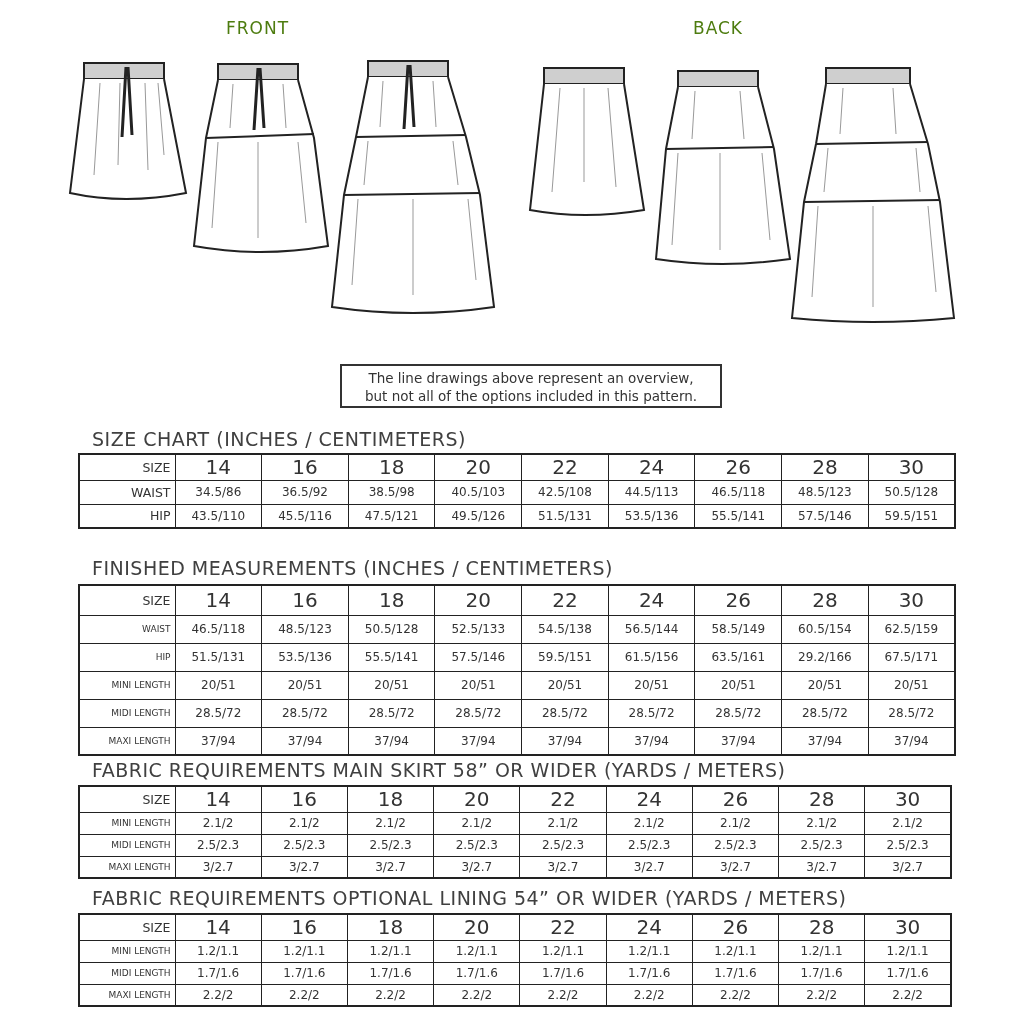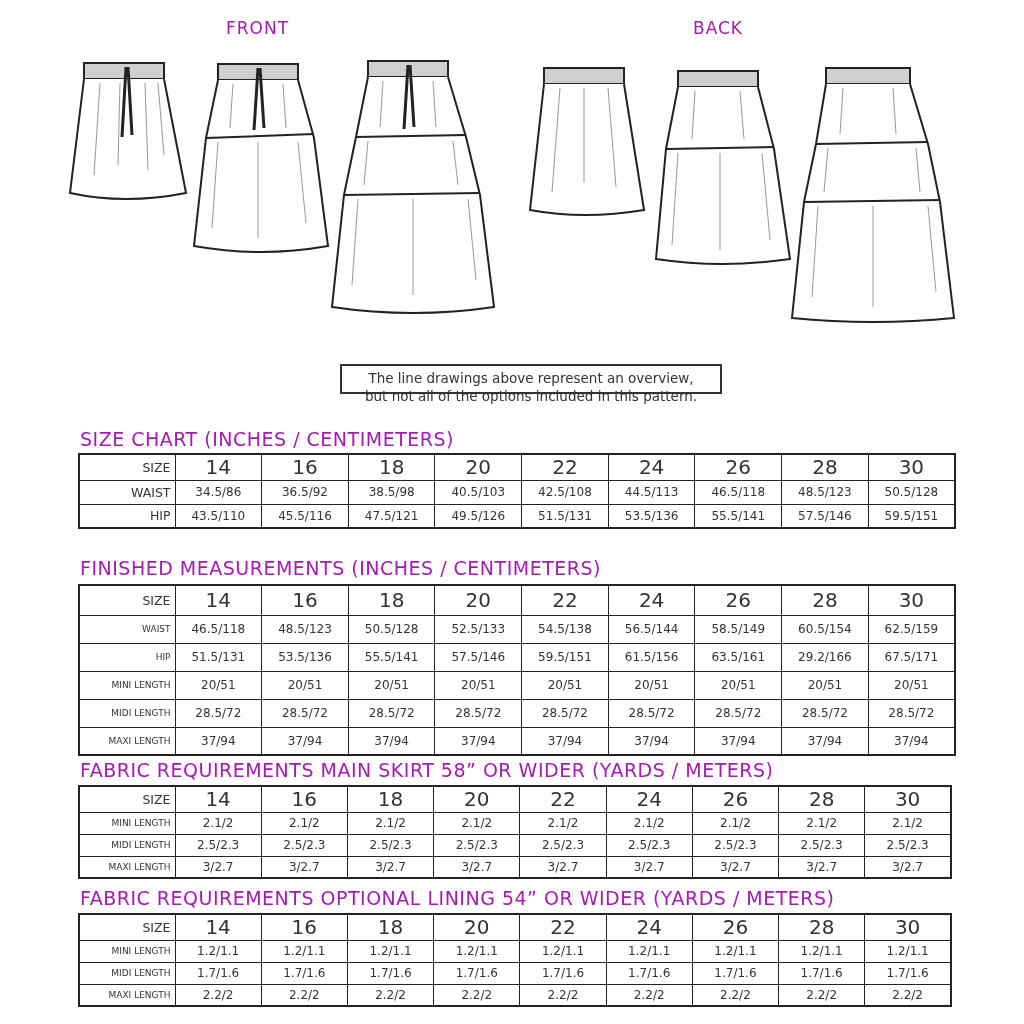--- a/index.html
+++ b/index.html
@@ -1,20 +1,20 @@
 <!DOCTYPE html>
 <html><head>
 <meta charset="utf-8">
 <style>
   html, body { margin:0; padding:0; background:#ffffff; }
   body { width:1024px; height:1024px; position:relative; overflow:hidden; font-family:"DejaVu Sans", sans-serif; color:#2a2a2a; }
-  .view-label { position:absolute; top:18px; font-size:17px; letter-spacing:1px; color:#a21caf; }
+  .view-label { position:absolute; top:18px; font-size:17px; letter-spacing:1px; color:#4d7c0f; }
   .sketch { position:absolute; }
-  .note-box { position:absolute; left:340px; top:364px; width:382px; height:30px; border:2px solid #333; box-sizing:border-box; text-align:center; font-size:13.5px; line-height:18px; padding-top:3px; color:#333; }
-  .sec-title { position:absolute; left:80px; font-size:19px; letter-spacing:0.5px; color:#a21caf; white-space:nowrap; }
+  .note-box { position:absolute; left:340px; top:364px; width:382px; height:44px; border:2px solid #333; box-sizing:border-box; text-align:center; font-size:13.5px; line-height:18px; padding-top:3px; color:#333; }
+  .sec-title { position:absolute; left:92px; font-size:19px; letter-spacing:0.5px; color:#404040; white-space:nowrap; }
   table.grid { position:absolute; border-collapse:collapse; border:2.5px solid #222; table-layout:fixed; }
   table.grid td { border:1.5px solid #222; text-align:center; padding:0; font-size:12px; color:#333; overflow:hidden; white-space:nowrap; }
   table.grid td.rl { text-align:right; padding-right:4px; font-size:12.5px;margin-top:12px; }
   table.grid td.rl.small { font-size:9px; }
   table.grid tr.hdr td { font-size:20px; }
   table.grid tr.hdr td.rl { font-size:12.5px; }
 </style>
 </head>
 <body>
 

